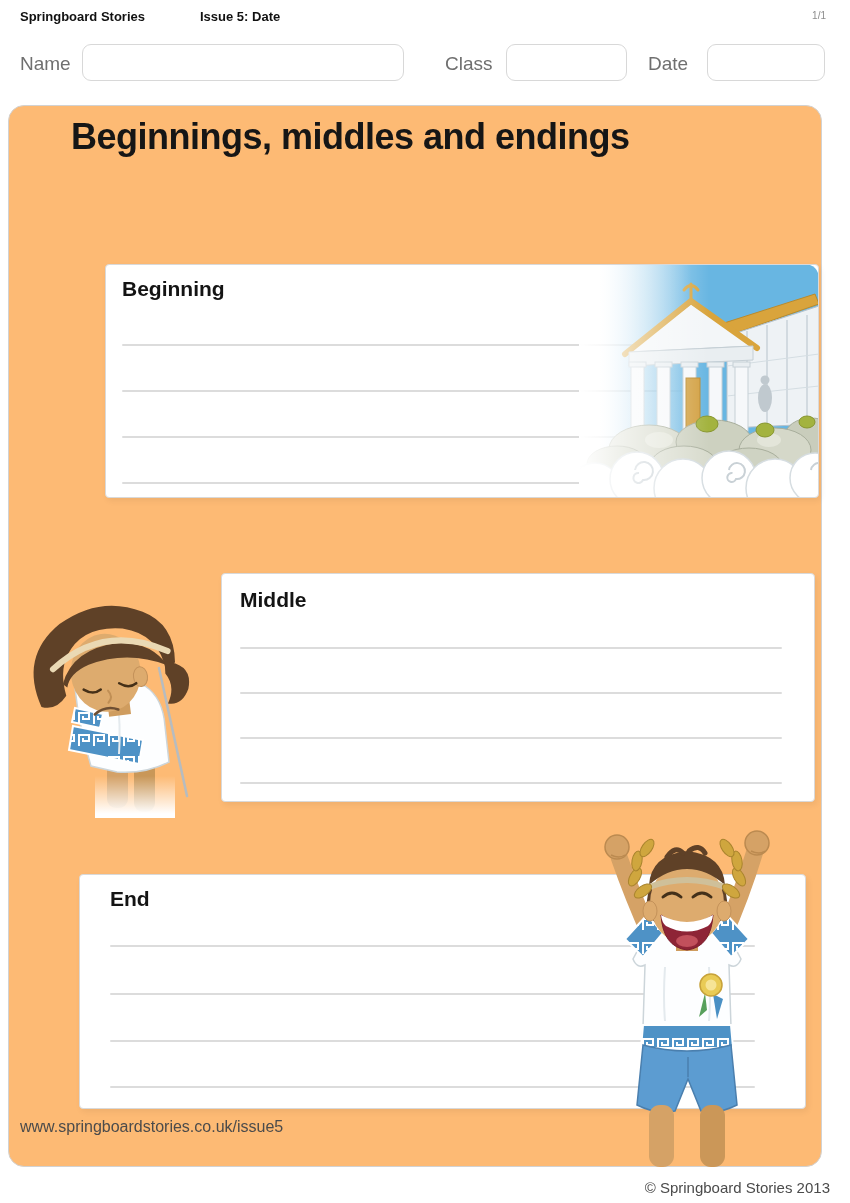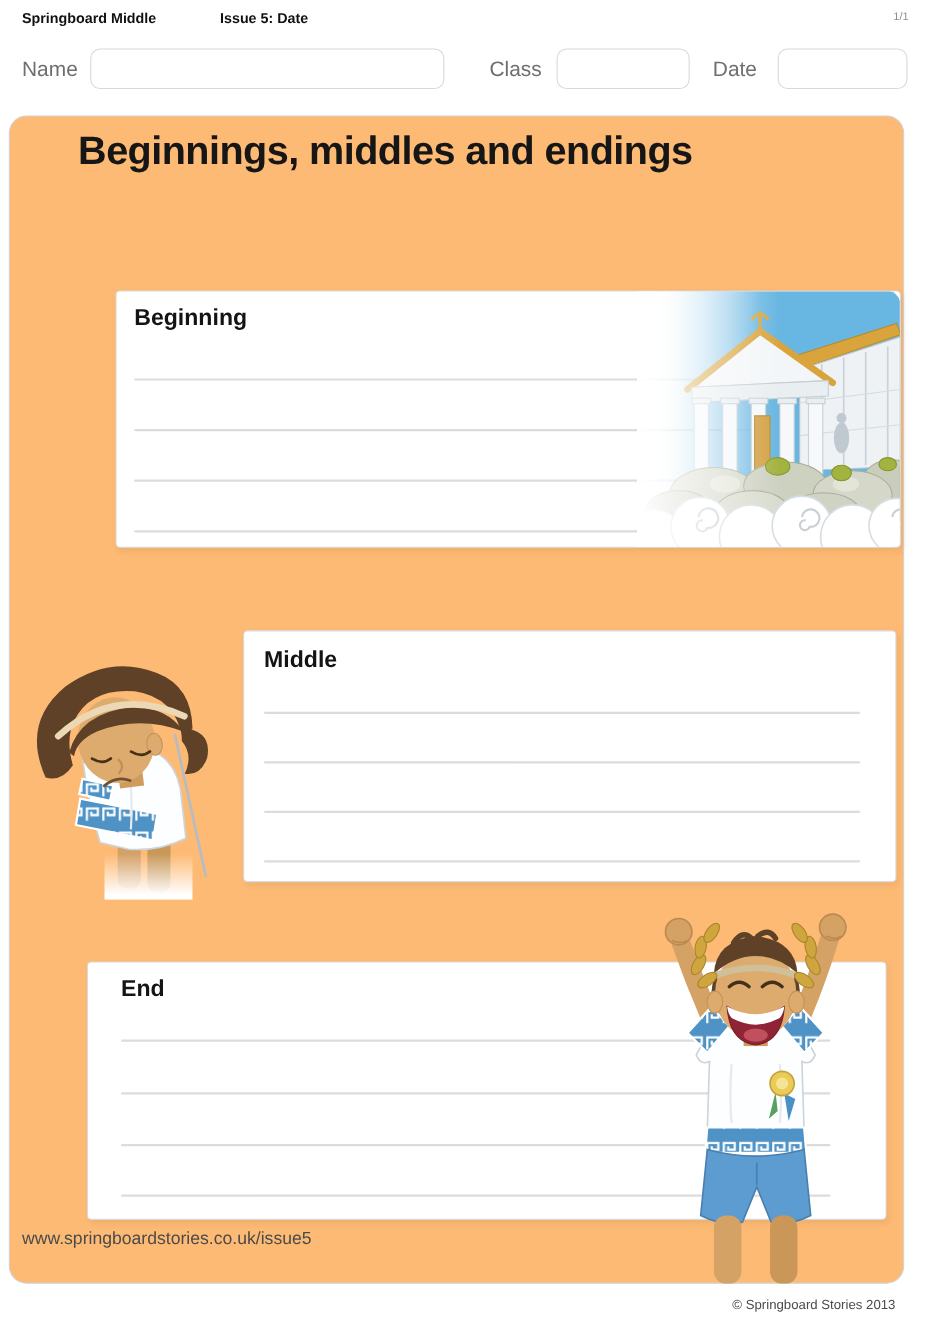--- a/index.html
+++ b/index.html
@@ -40,28 +40,28 @@
   .lines{position:absolute;left:0;top:0;width:100%;height:100%;}
   .wline{position:absolute;height:2px;background:#dcdcdc;border-radius:1px;}
 
   
   .illu-temple{position:absolute;right:-1px;top:-1px;width:240px;height:234px;}
   .illu-sad{position:absolute;left:8px;top:470px;width:175px;height:242px;z-index:3;}
   .illu-cheer{position:absolute;left:572px;top:711px;width:212px;height:350px;z-index:3;}
 
   
   .footer-url{position:absolute;left:20px;top:1118px;font-size:16px;color:#4b4b4b;}
-  .footer-copy{position:absolute;right:36px;top:1179px;font-size:12px;color:#4b4b4b;}
+  .footer-copy{position:absolute;right:20px;top:1179px;font-size:15px;color:#4b4b4b;}
 </style>
 </head>
 <body>
 
 <div class="page">
 
-  <span class="brand">Springboard Middle</span>
+  <span class="brand">Springboard Stories</span>
   <span class="issue">Issue 5: Date</span>
   <span class="pageno">1/1</span>
 
   <label class="flabel fl-name">Name</label>
   <input class="fbox fb-name" value="" style="">
   <label class="flabel fl-class">Class</label>
   <input class="fbox fb-class" value="" style="">
   <label class="flabel fl-date">Date</label>
   <input class="fbox fb-date" value="" style="">
 

